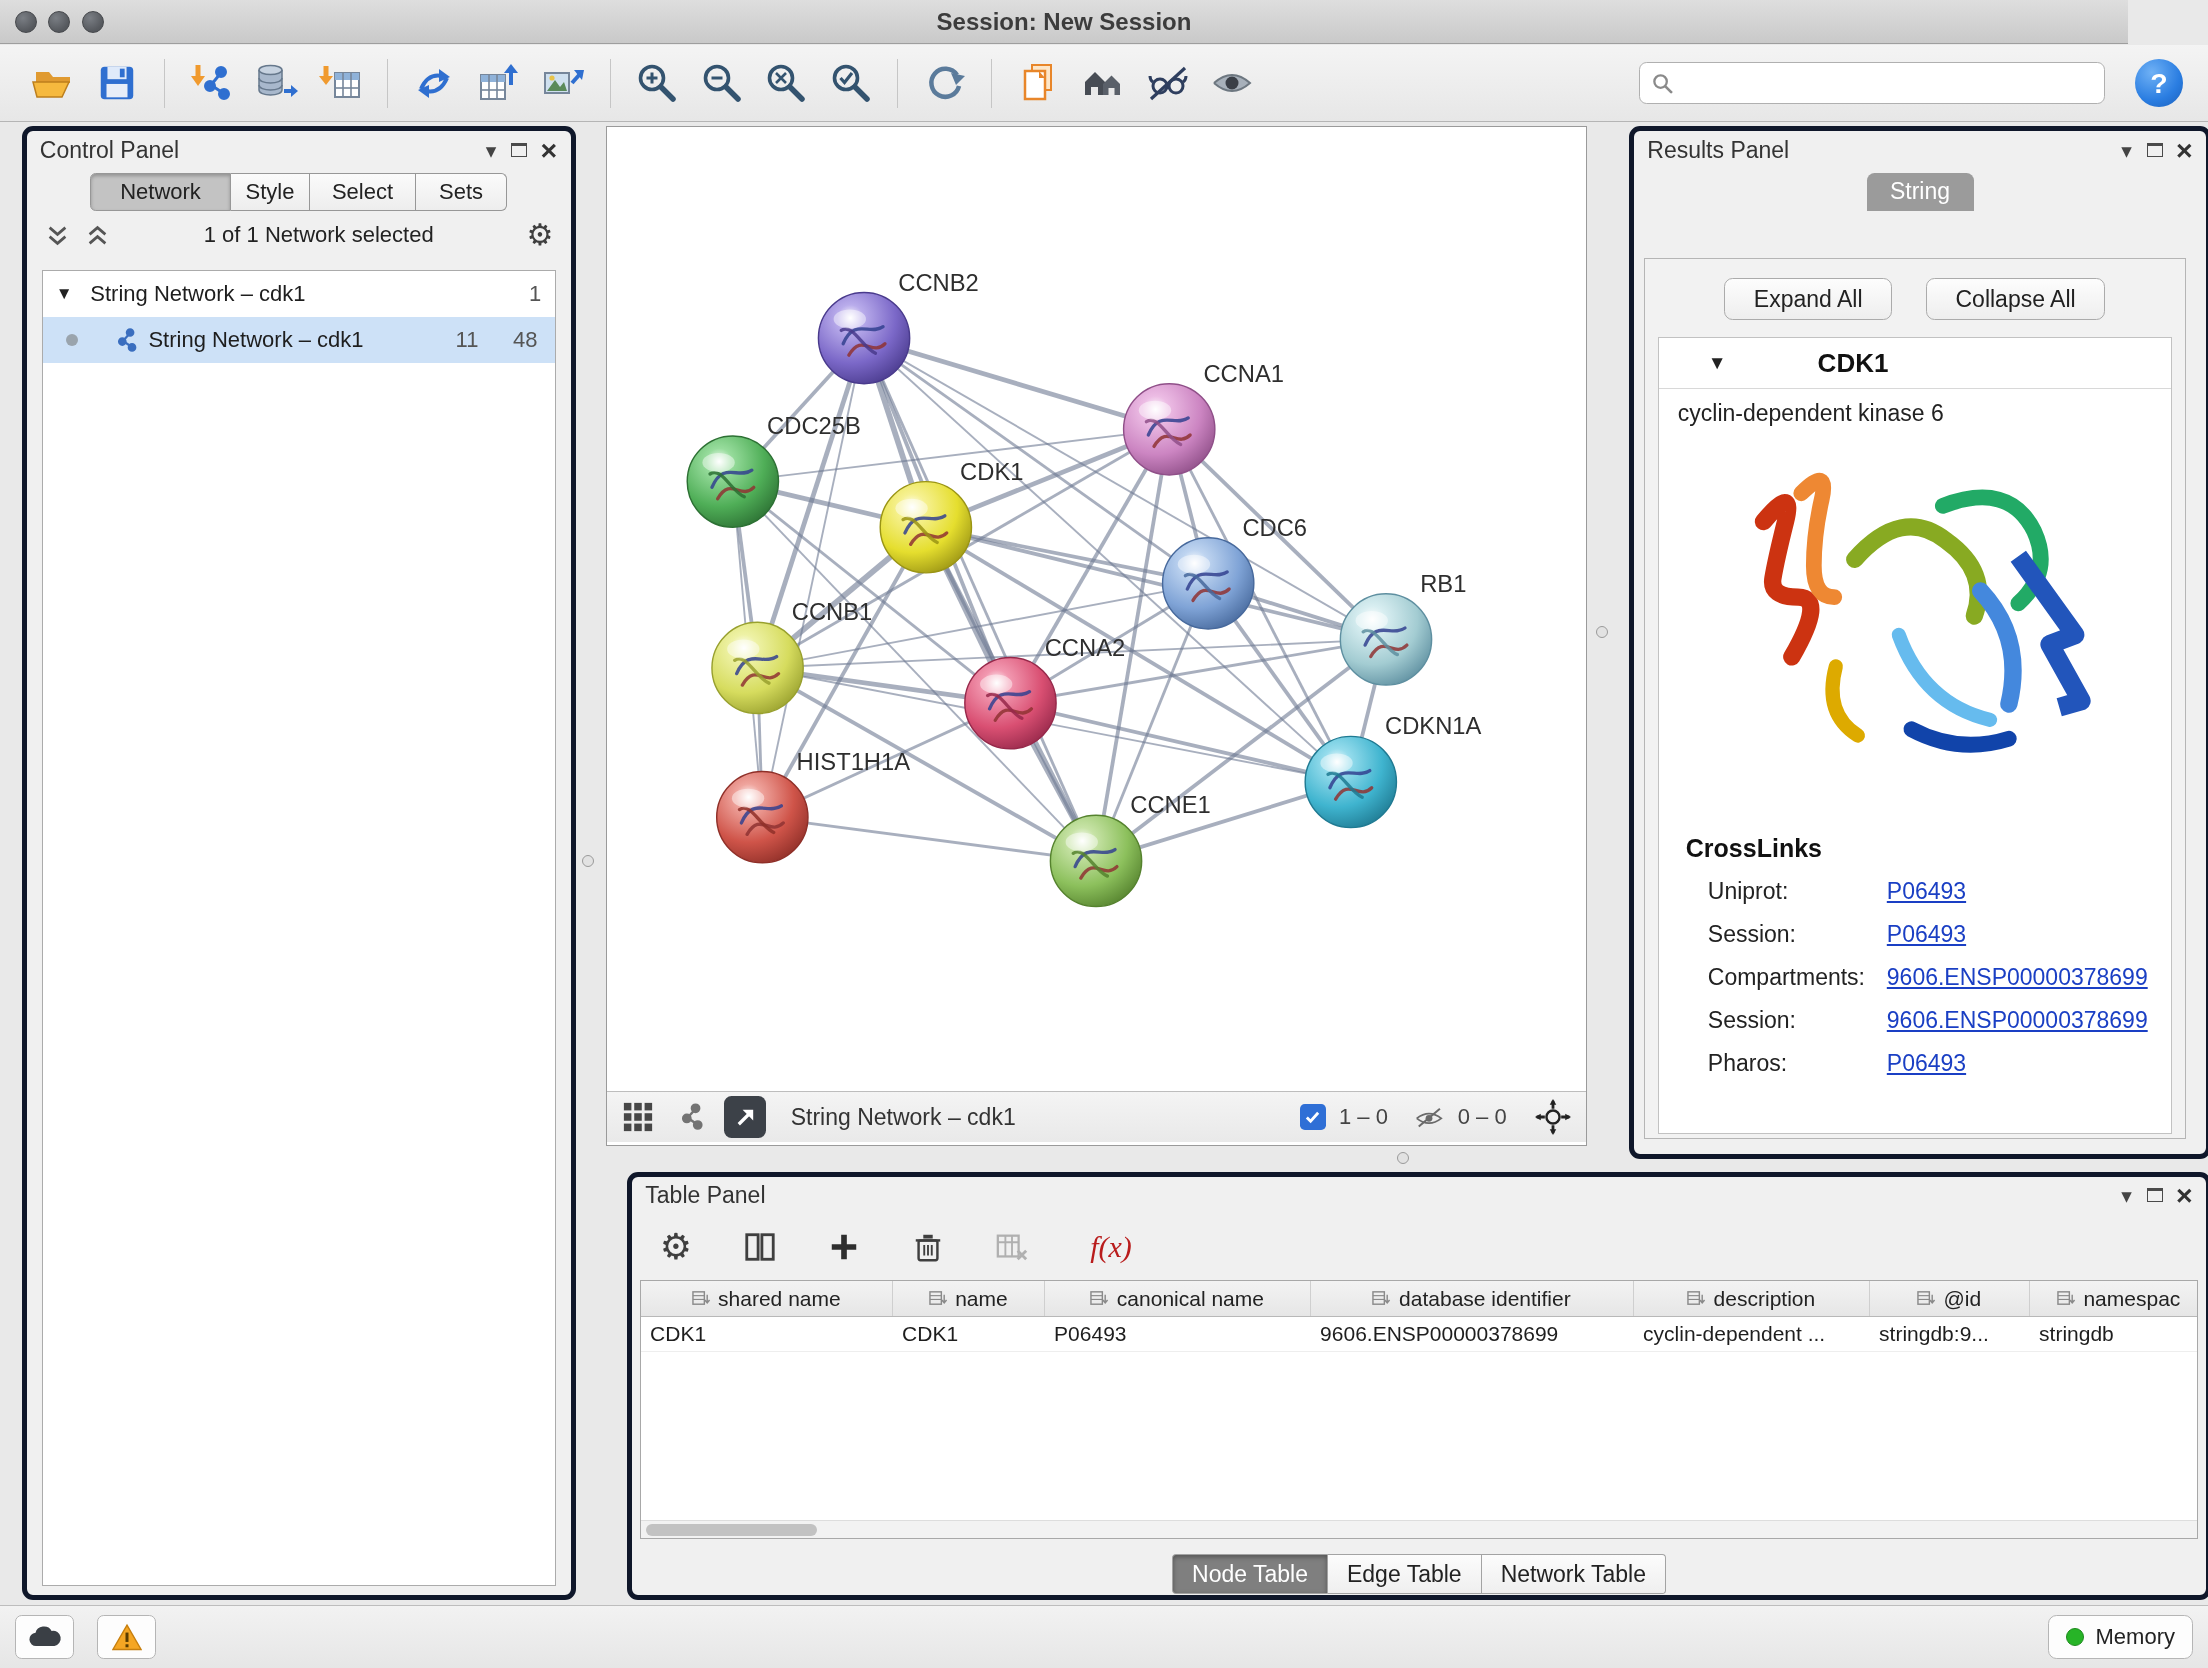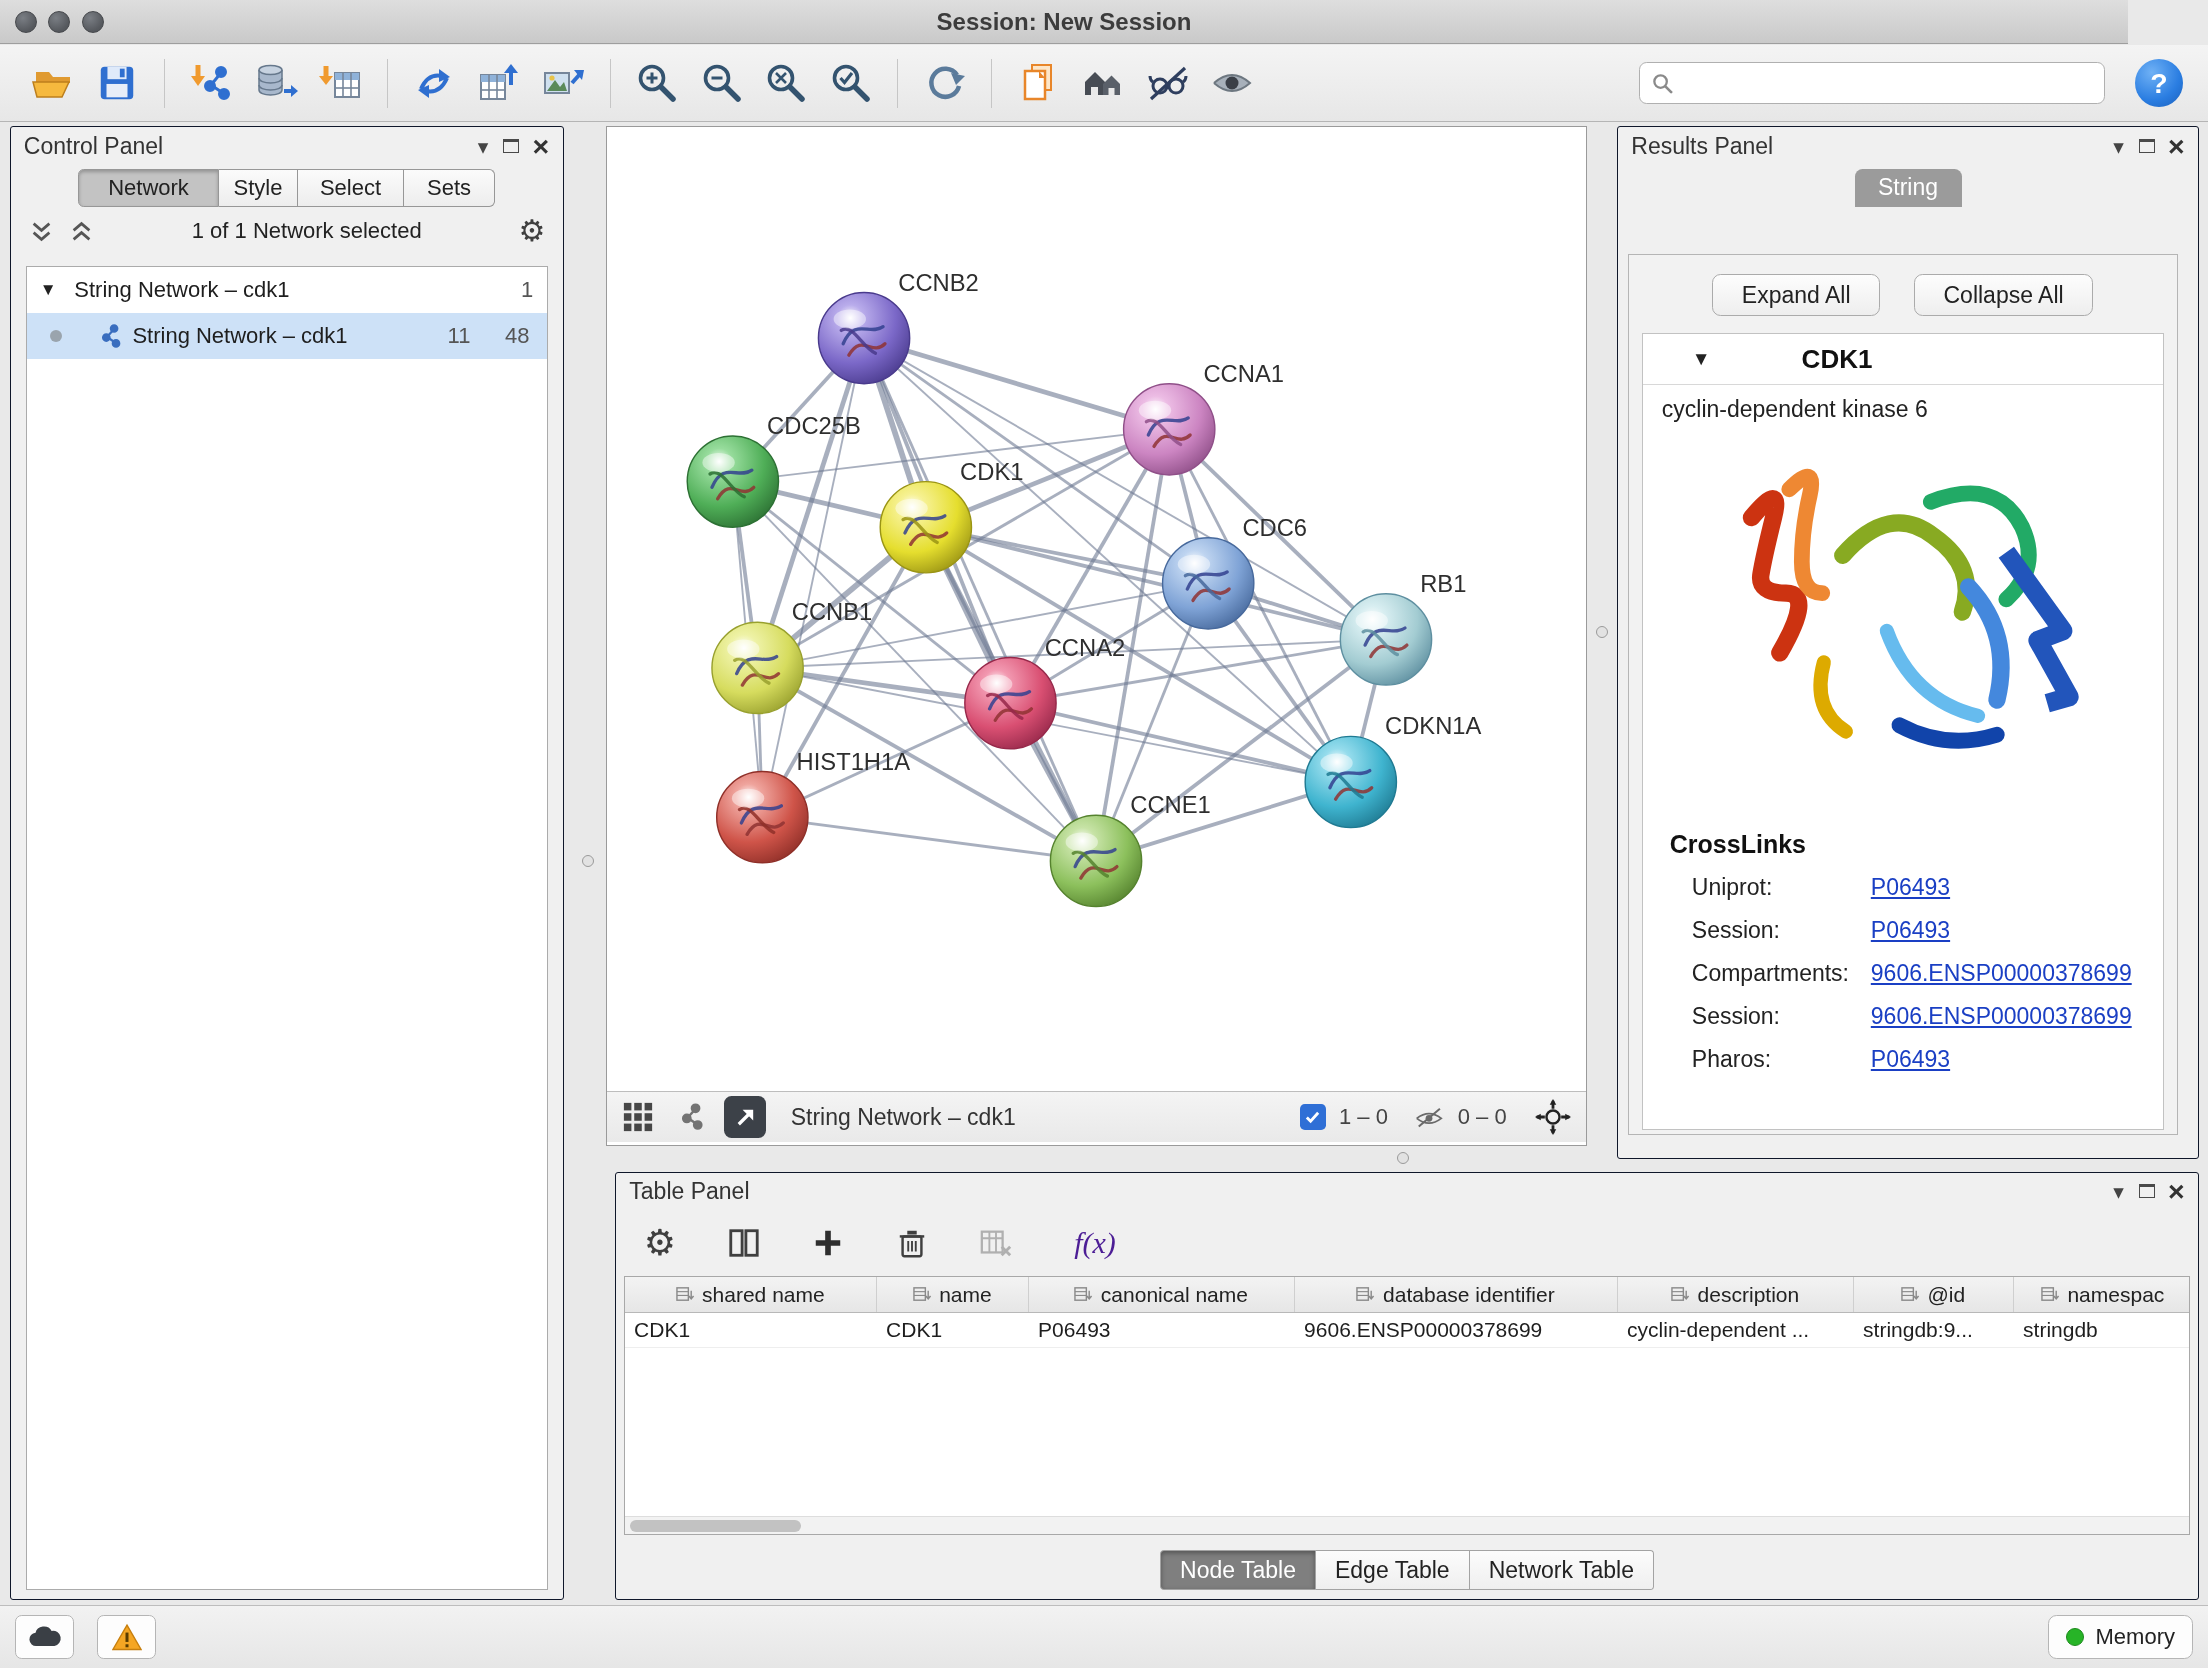--- a/index.html
+++ b/index.html
@@ -21,21 +21,21 @@
     display:flex; align-items:center; padding:0 25px; gap:9.5px; }
   .tbtn { width:55px; height:59px; border:none; background:transparent; display:flex; align-items:center; justify-content:center; border-radius:5.7px; cursor:pointer; }
   .tsep { width:1px; height:49px; background:#c6c6c6; margin:0 9.5px; }
   .search-wrap { margin-left:auto; width:466px; height:42px; background:#fff; border:1px solid #b0b0b0; border-radius:7.6px; display:flex; align-items:center; padding:0 11.4px; gap:7.6px; }
   .search-wrap input { border:none; outline:none; flex:1; font-size:21px; font-family:inherit; background:transparent; }
   .help-btn { width:48px; height:48px; margin-left:21px; border-radius:50%; border:none; cursor:pointer;
     background:radial-gradient(circle at 35% 28%, #6fb1f5, #2a7de1 60%, #1b5fba); color:#fff; font-size:28.5px; font-weight:bold;
     display:flex; align-items:center; justify-content:center; }
 
   
-  .panel { position:absolute; background:#f0f0f0; border:1px solid #0f172a; border-radius:3px; }
+  .panel { position:absolute; background:#f0f0f0; border:5px solid #0f172a; border-radius:11px;margin-left:12px; }
   .panel-head { height:38px; display:flex; align-items:center; padding:0 13.3px; font-size:23px; color:#333; }
   .panel-head .spacer { flex:1; }
   .ph-ic { margin-left:15px; color:#444; font-size:21px; cursor:pointer; line-height:1; }
   .float-ic { width:16px; height:14.3px; border:1.9px solid #4a4a4a; border-top-width:3.8px; display:inline-block; cursor:pointer; margin-left:15px; }
   .close-ic { font-size:28.5px; font-weight:bold; color:#333; cursor:pointer; margin-left:13.3px; line-height:1; }
 
   
   .control-panel { left:9.5px; top:126px; width:554px; height:1474px; }
   .cp-tabs { display:flex; justify-content:center; margin-top:3.8px;text-align:right; }
   .cp-tab { height:38px; border:1px solid #979797; border-left:none; background:linear-gradient(#fbfbfb,#ededed);
@@ -82,21 +82,21 @@
   .xl-title { font-size:25px; font-weight:bold; color:#111; padding:15px 0 7.6px 27px; }
   .xl-row { display:flex; align-items:center; height:43px; padding-left:49px; font-size:23px; color:#222; }
   .xl-label { width:179px; }
   .xl-link { color:#1a3fc4; text-decoration:underline; cursor:pointer; }
 
   
   .table-panel { left:615px; top:1172px; width:1584px; height:428px; }
   .tp-toolbar { height:67px; display:flex; align-items:center; padding-left:21px; gap:38px; }
   .tp-ic { border:none; background:transparent; cursor:pointer; display:flex; align-items:center; justify-content:center; width:46px; height:46px; }
   .gear-glyph { font-size:36px; color:#3f3f3f; font-family:"DejaVu Sans",sans-serif; line-height:1; }
-  .fx { font-family:"Liberation Serif","DejaVu Serif",serif; font-style:italic; font-size:30px; color:#4c1d95; }
+  .fx { font-family:"Liberation Serif","DejaVu Serif",serif; font-style:italic; font-size:30px; color:#b91c1c; }
   .tbl-box { position:absolute; left:7.6px; right:7.6px; top:103px; height:259px; background:#fff; border:1px solid #a8a8a8; overflow:hidden; }
   .tbl-header { display:flex; height:36px; background:linear-gradient(#f3f3f3,#e6e6e6); border-bottom:1px solid #b8b8b8; }
   .th { display:flex; align-items:center; justify-content:center; gap:7.6px; font-size:21px; color:#222; border-right:1px solid #cfcfcf; overflow:hidden; white-space:nowrap; flex:0 0 auto; cursor:pointer; }
   .tbl-row { display:flex; height:35px; border-bottom:1px solid #eee; }
   .td { display:flex; align-items:center; padding-left:9.5px; font-size:21px; color:#1e1e1e; overflow:hidden; white-space:nowrap; flex:0 0 auto; }
   .hscroll { position:absolute; left:0; right:0; bottom:0; height:18px; background:#f2f2f2; border-top:1px solid #ddd; }
   .hthumb { position:absolute; left:5.7px; top:2.9px; width:171px; height:12.4px; background:#c2c2c2; border-radius:6.7px; cursor:pointer; }
   .tp-tabs { position:absolute; left:0; right:0; top:377px; display:flex; justify-content:center; }
   .tp-tab { height:40px; padding:0 19px; display:flex; align-items:center; font-size:23px; color:#222;
     background:linear-gradient(#fcfcfc,#efefef); border:1px solid #a3a3a3; border-left:none; cursor:pointer; }

